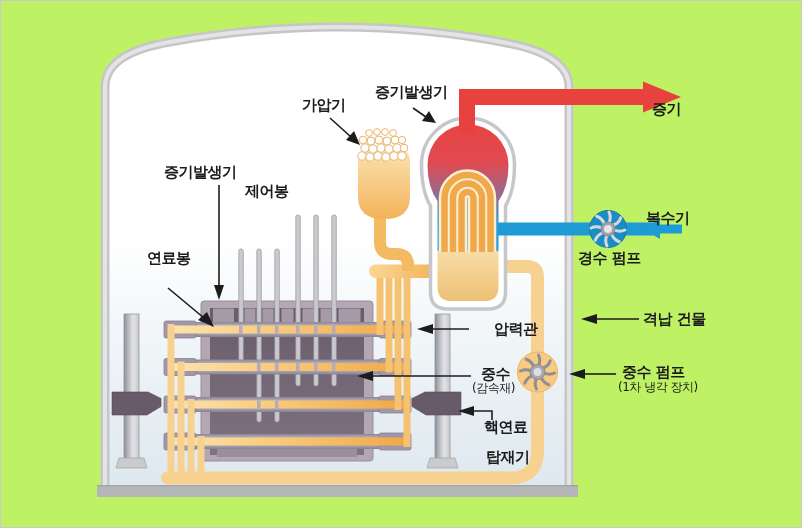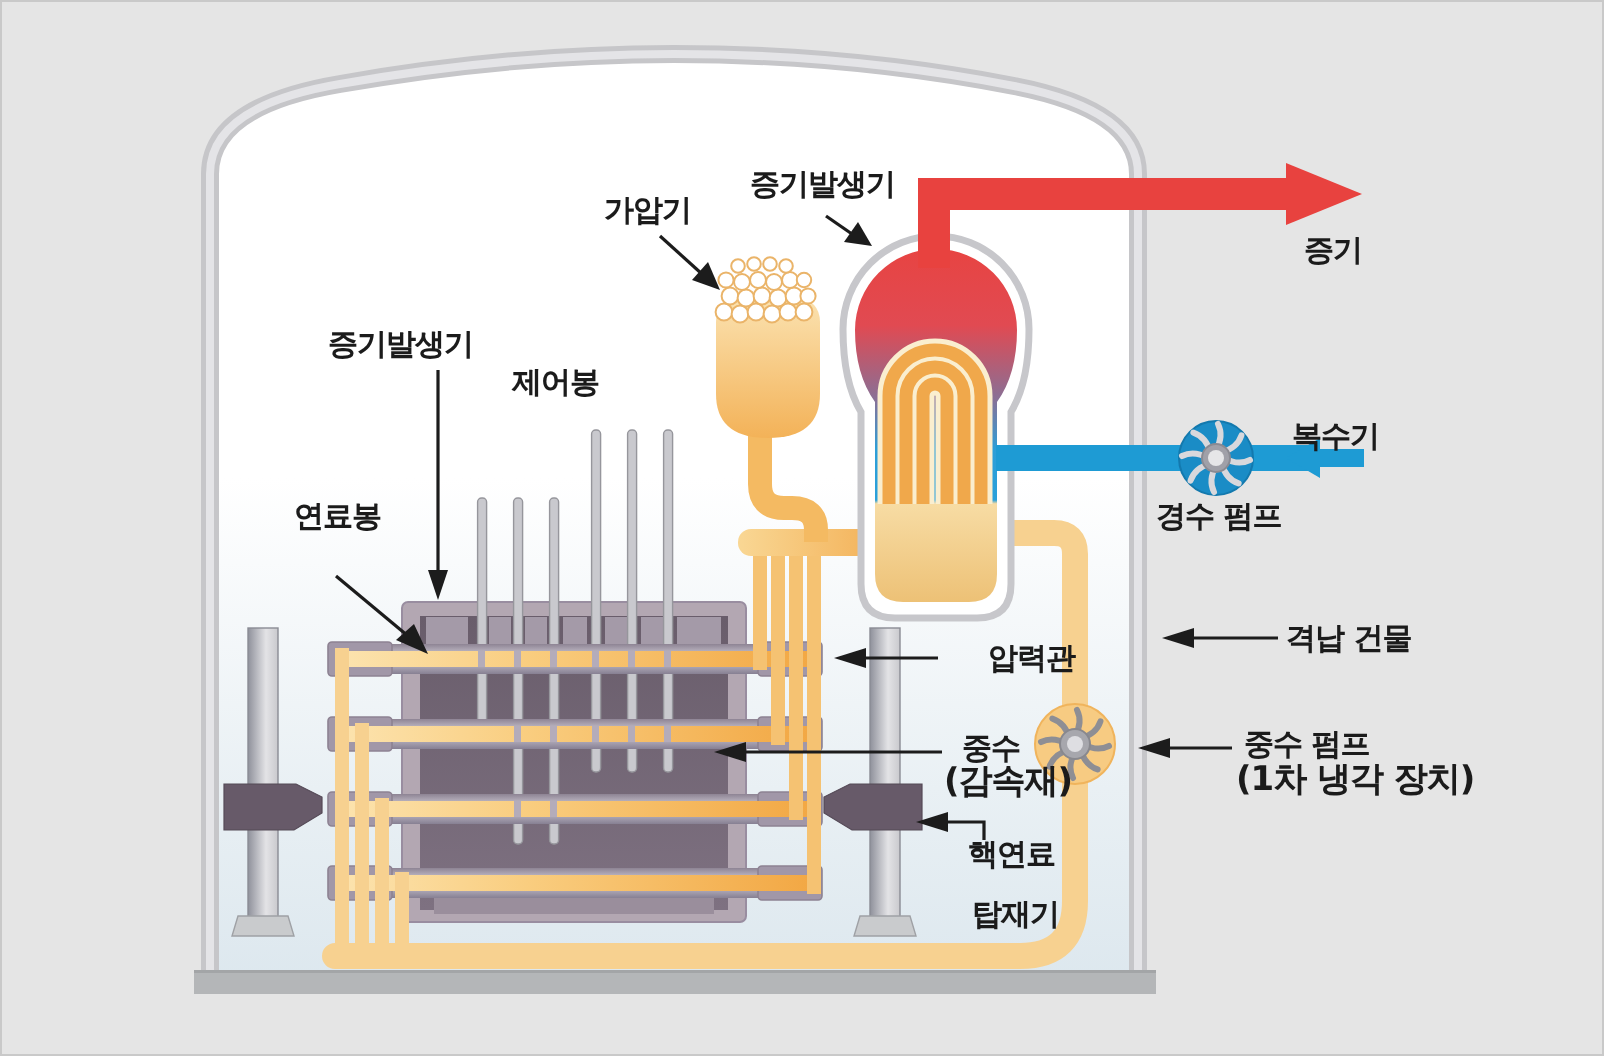--- a/index.html
+++ b/index.html
@@ -1,35 +1,35 @@
 <!DOCTYPE html>
 <html><head>
 <meta charset="utf-8">
 <style>
   html,body{margin:0;padding:0;background:#fff;}
   #stage{
     position:relative;
     width:800px;height:526px;
     border:1px solid #c9c9c9;
-    background:#e5e5e5;
+    background:#bef264;
     font-family:"DejaVu Sans","Liberation Sans",sans-serif;
     overflow:hidden;
     text-align:right;
   }
   #stage svg{position:absolute;left:0;top:0;}
   .lbl{
     position:absolute;
     font-weight:bold;
     font-size:15px;
     letter-spacing:-0.5px;
     color:#1b1b1b;
     white-space:nowrap;
     line-height:1.08;
   }
-  .lbl.sub{font-size:17px;font-weight:bold;}
+  .lbl.sub{font-size:12px;font-weight:normal;}
 </style>
 </head>
 <body>
 
 <div id="stage">
 <svg width="800" height="526" viewBox="0 0 800 526">
   <defs>
     <linearGradient id="bgGrad" x1="0" y1="26" x2="0" y2="497" gradientUnits="userSpaceOnUse">
       <stop offset="0" stop-color="#ffffff"></stop>
           <stop offset="0.45" stop-color="#ffffff"></stop>
@@ -275,25 +275,25 @@
         <polygon points="596,313 596,323 580,318" stroke="none"></polygon>
     <line x1="615" y1="373" x2="584" y2="373"></line>
         <polygon points="584,368 584,378 568,373" stroke="none"></polygon>
     <path d="M491,419 V410 H473" fill="none"></path>
         <polygon points="473,405 473,415 457,410" stroke="none"></polygon>
   </g>
 </svg>
 
   <div class="lbl" style="left:301px;top:96px">가압기</div>
   <div class="lbl" style="left:374px;top:83px">증기발생기</div>
-  <div class="lbl" style="left:651px;top:116px">증기</div>
+  <div class="lbl" style="left:651px;top:100px">증기</div>
   <div class="lbl" style="left:645px;top:209px">복수기</div>
   <div class="lbl" style="left:577px;top:249px">경수 펌프</div>
   <div class="lbl" style="left:163px;top:163px">증기발생기</div>
-  <div class="lbl" style="left:255px;top:182px">제어봉</div>
+  <div class="lbl" style="left:244px;top:182px">제어봉</div>
   <div class="lbl" style="left:146px;top:249px">연료봉</div>
   <div class="lbl" style="left:493px;top:320px">압력관</div>
   <div class="lbl" style="left:642px;top:310px">격납 건물</div>
   <div class="lbl" style="left:480px;top:365px">중수</div>
   <div class="lbl sub" style="left:471px;top:381px">(감속재)</div>
   <div class="lbl" style="left:621px;top:363px">중수 펌프</div>
   <div class="lbl sub" style="left:617px;top:380px">(1차 냉각 장치)</div>
   <div class="lbl" style="left:483px;top:418px">핵연료</div>
   <div class="lbl" style="left:485px;top:448px">탑재기</div>
 </div>

